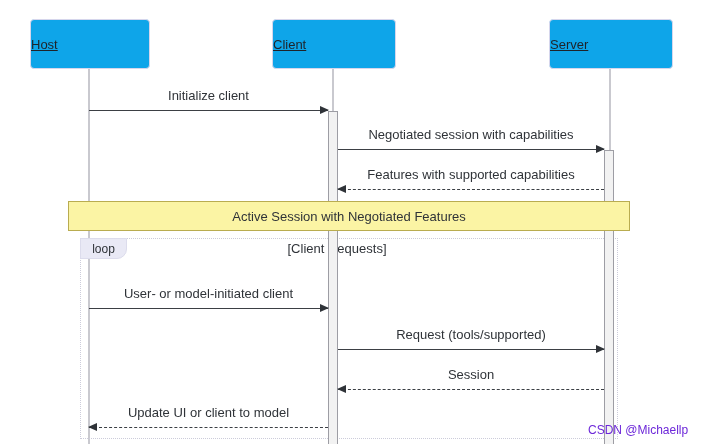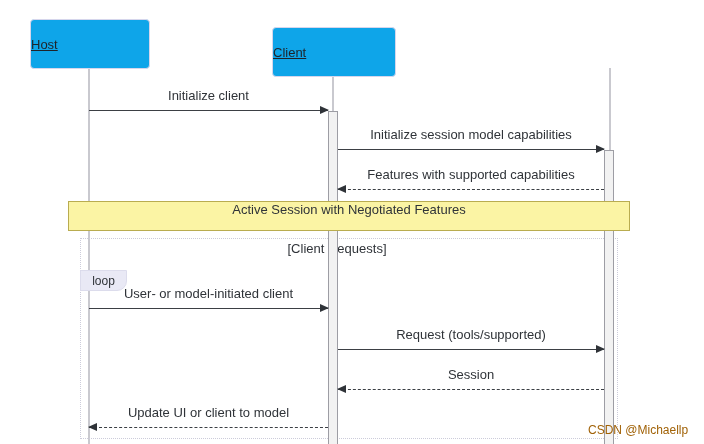--- a/index.html
+++ b/index.html
@@ -22,21 +22,21 @@
     border-radius: 4px;
     display: flex;
     align-items: center;
     justify-content: flex-start;
     font-size: 13px;
     color: #1f2329;
     z-index: 4;
     text-decoration: underline;
   }
   .actor-host   { left: 30px;  width: 118px; }
-  .actor-client { left: 272px; width: 122px; margin-top: 8px; }
+  .actor-client { left: 272px; width: 122px; }
   .actor-server { left: 549px; width: 122px; }
 
   
   .lifeline {
     position: absolute;
     top: 68px;
     width: 1.5px;
     height: 376px;
     background: #c9c9cf;
     z-index: 1;
@@ -93,20 +93,21 @@
   .msg-7 { left: 89px;  top: 428px; width: 239px; }
 
   
   .note {
     position: absolute;
     left: 68px; top: 201px;
     width: 560px; height: 28px;
     background: #fbf4a4;
     border: 1px solid #b9ac50;
     display: flex;
+    align-items: center;
     justify-content: center;
     font-size: 13px;
     color: #2f3338;
     z-index: 5;
   }
 
   
   .loop-frame {
     position: absolute;
     left: 80px; top: 238px;
@@ -120,38 +121,37 @@
     width: 45px; height: 19px;
     background: #e9e9f5;
     border: 1px solid #dcdcec;
     border-radius: 0 0 10px 0;
     display: flex;
     align-items: center;
     justify-content: center;
     font-size: 12px;
     color: #2f3338;
     z-index: 3;
-    margin-top: 32px;
   }
   .loop-cond {
     position: absolute;
     left: 80px; top: 241px;
     width: 514px;
     text-align: center;
     font-size: 13px;
     color: #2f3338;
     z-index: 3;
   }
 
   .watermark {
     position: absolute;
     left: 588px; top: 423px;
     width: 110px;
     font-size: 12px;
-    color: #a16207;
+    color: #6d28d9;
     white-space: nowrap;
     z-index: 7;
   }
 </style>
 </head>
 <body>
 
 <div id="canvas">
 
   <div class="lifeline lifeline-host"></div>
@@ -166,33 +166,36 @@
 
   <div class="activation activation-client"></div>
   <div class="activation activation-server"></div>
 
   <div class="actor actor-host">
     <span>Host</span>
   </div>
   <div class="actor actor-client">
     <span>Client</span>
   </div>
+  <div class="actor actor-server">
+    <span>Server</span>
+  </div>
 
   <div class="note">
     <span>Active Session with Negotiated Features</span>
   </div>
 
   <div class="message msg-1">
     <div class="msg-label">Initialize client</div>
     <div class="msg-line"></div>
     <div class="head right"></div>
   </div>
 
   <div class="message msg-2">
-    <div class="msg-label">Initialize session model capabilities</div>
+    <div class="msg-label">Negotiated session with capabilities</div>
     <div class="msg-line"></div>
     <div class="head right"></div>
   </div>
 
   <div class="message msg-3">
     <div class="msg-label">Features with supported capabilities</div>
     <div class="msg-line dashed"></div>
     <div class="head left"></div>
   </div>
 

